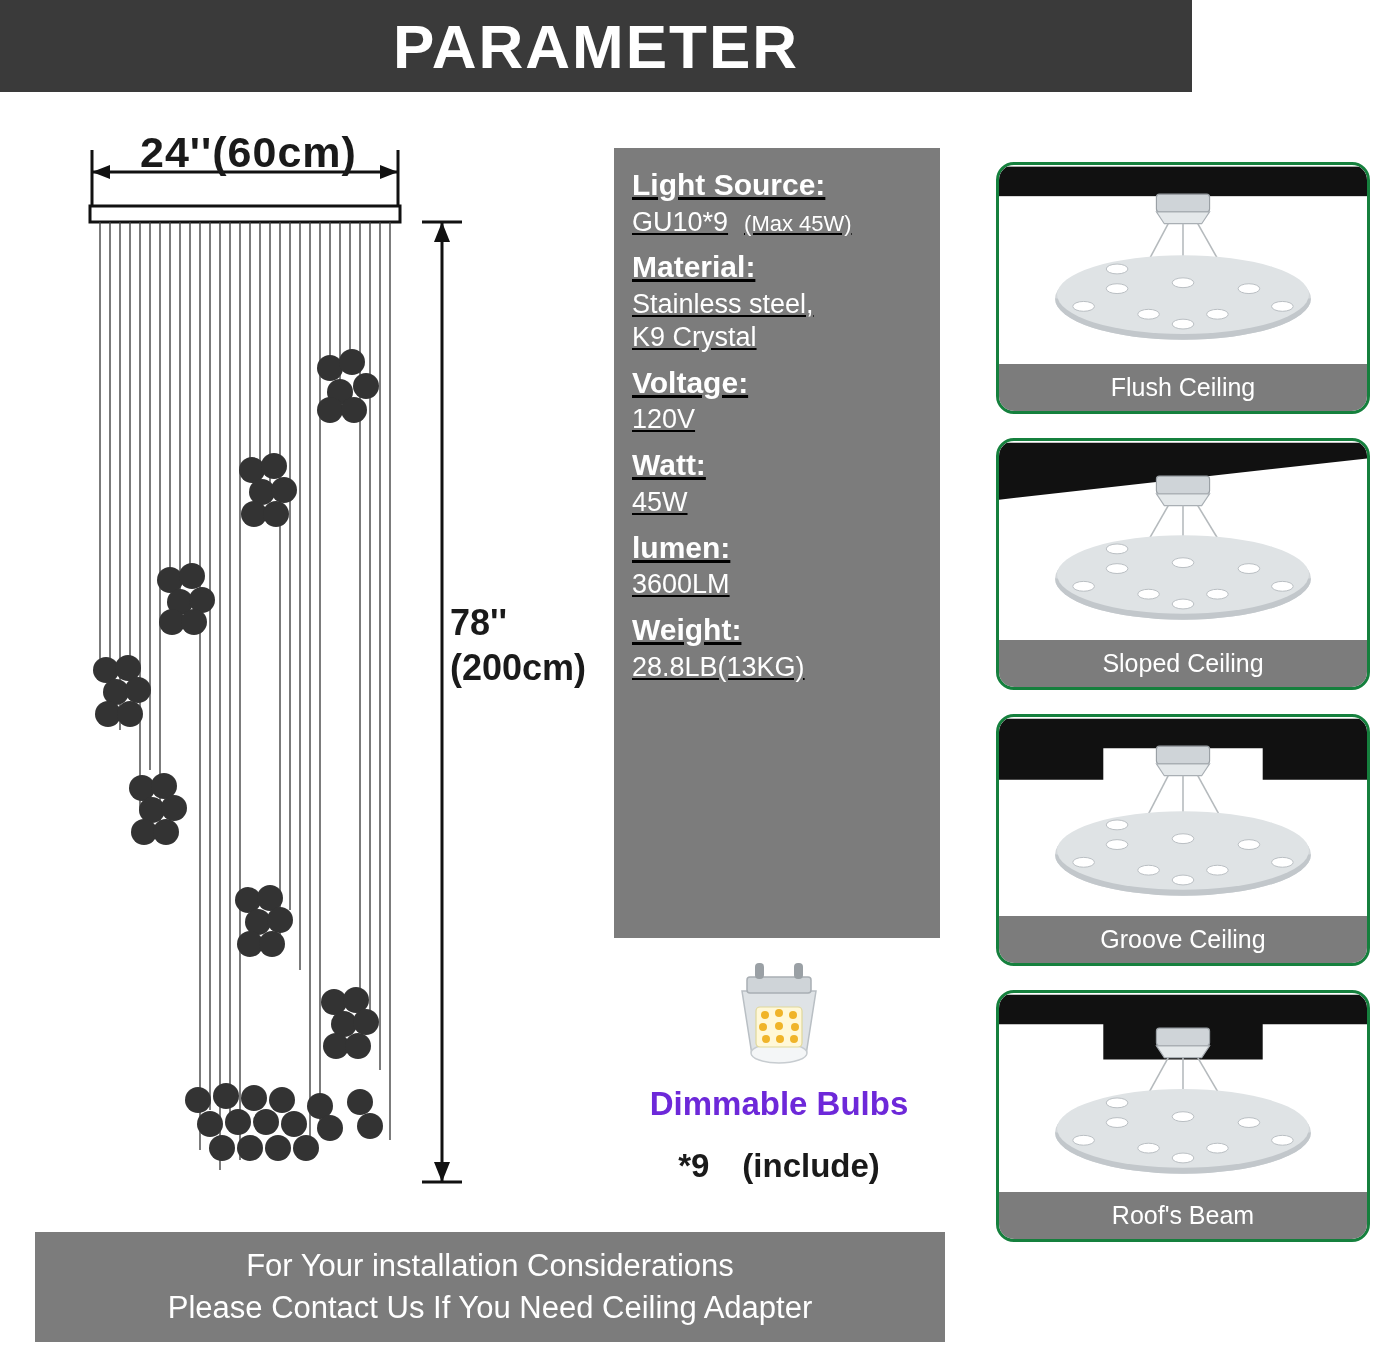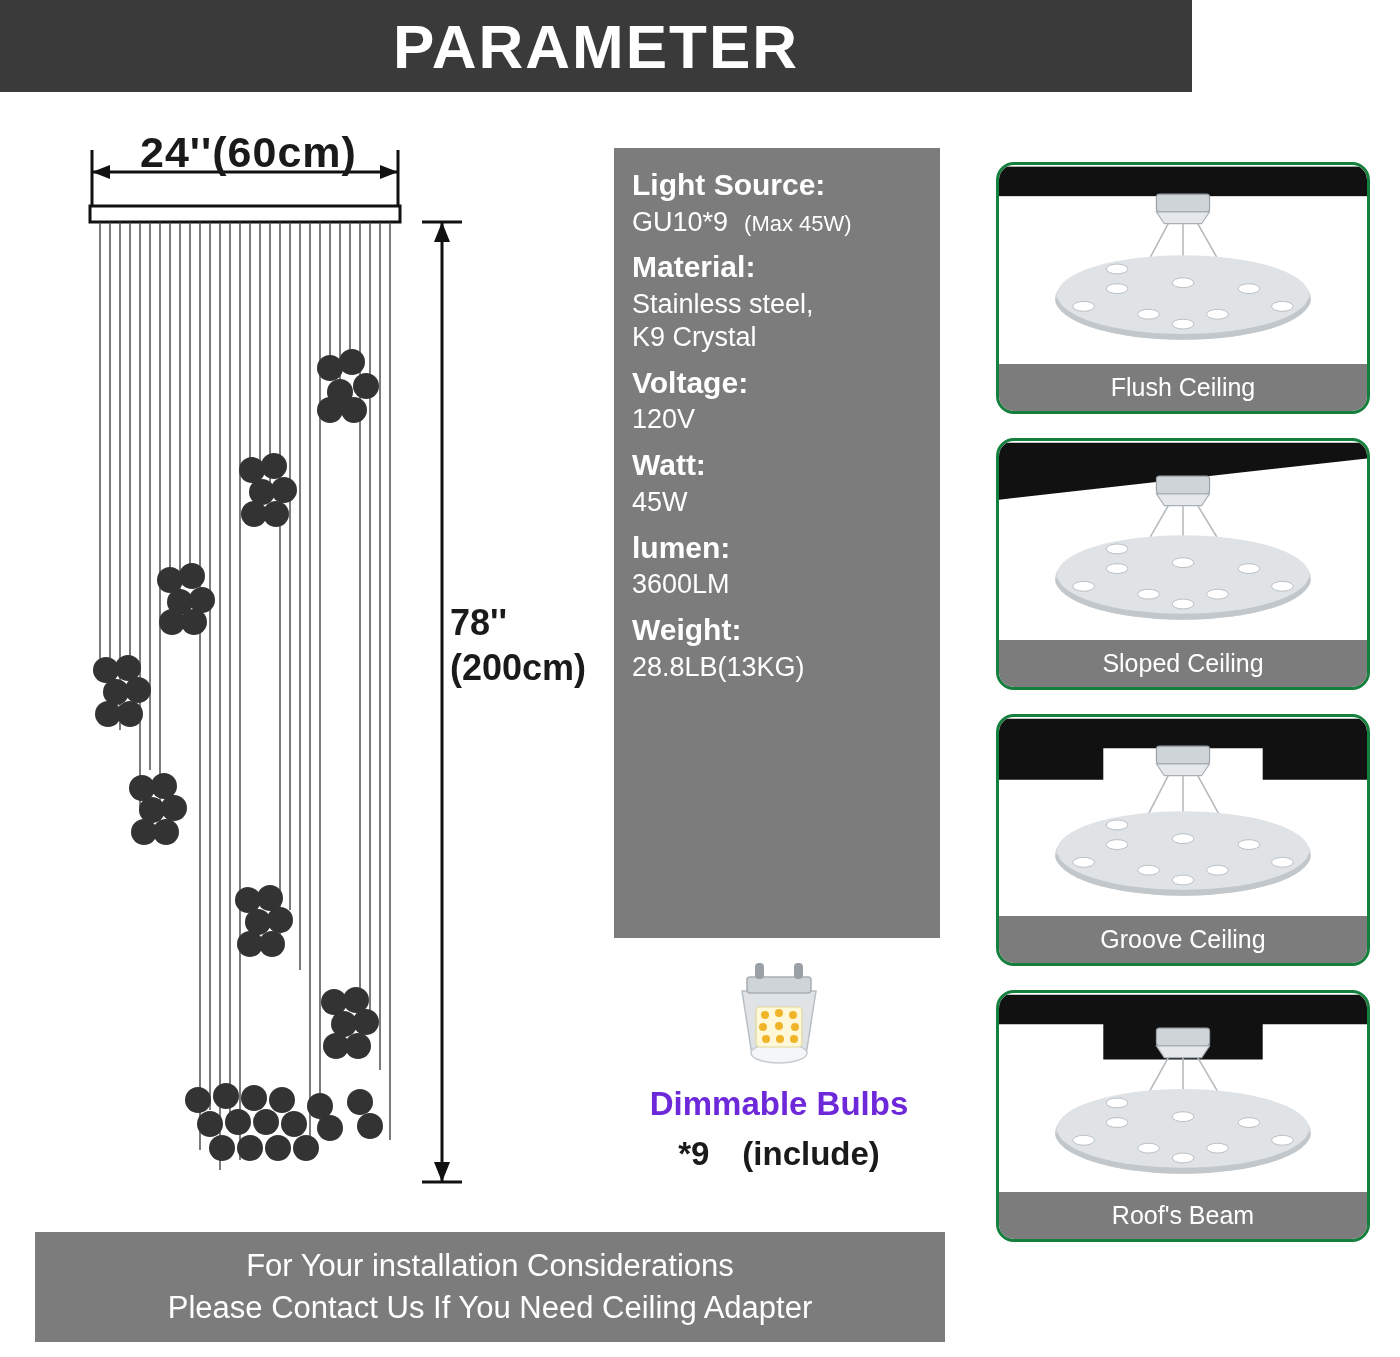--- a/index.html
+++ b/index.html
@@ -75,20 +75,21 @@
     top: 148px;
     width: 326px;
     height: 790px;
     background: #7c7c7c;
     padding: 18px 0 0 0;
     box-sizing: border-box;
   }
   .spec-row {
     padding: 0 0 0 18px;
     margin-bottom: 10px;
+    text-decoration: underline;
   }
   .spec-label {
     font-size: 30px;
     font-weight: bold;
     color: #ffffff;
     line-height: 1.25;
   }
   .spec-value {
     font-size: 27px;
     color: #ffffff;
@@ -115,21 +116,21 @@
   .bulb-caption1 {
     font-size: 33px;
     font-weight: bold;
     color: #6d28d9;
     margin-top: 6px;
   }
   .bulb-caption2 {
     font-size: 33px;
     font-weight: bold;
     color: #1a1a1a;
-    margin-top: 12px;
+    margin-top: 24px;
   }
 
   
   .footer-note {
     position: absolute;
     left: 35px;
     top: 1232px;
     width: 910px;
     height: 110px;
     background: #7c7c7c;

